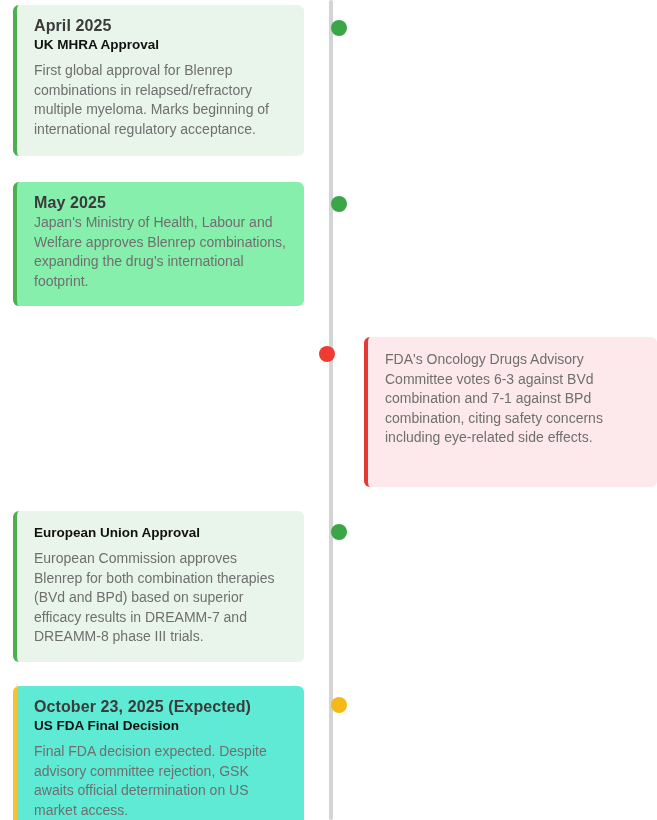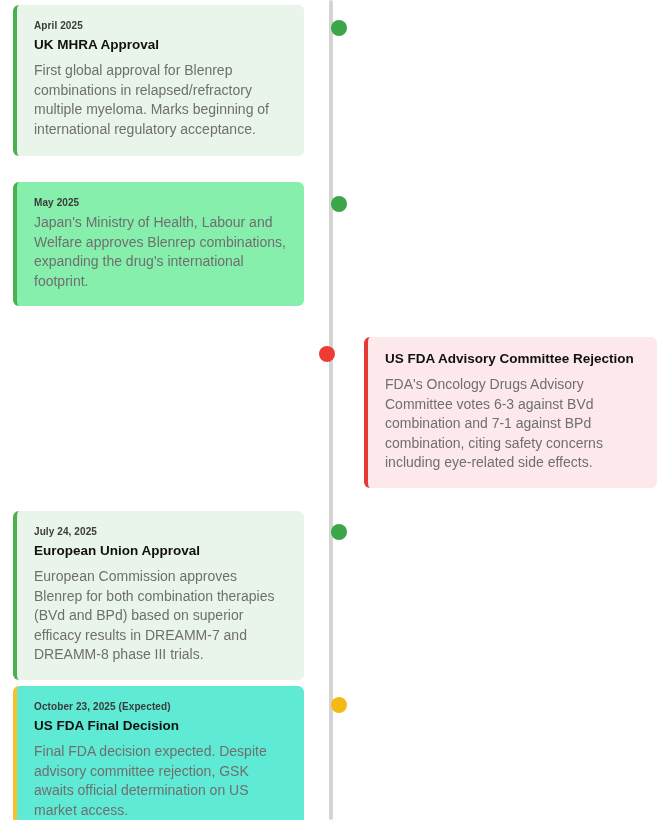--- a/index.html
+++ b/index.html
@@ -63,21 +63,21 @@
   .tl-card.side-left {
     left: 13px;
     width: 291px;
   }
   .tl-card.side-right {
     left: 364px;
     width: 293px;
   }
 
   .tl-date {
-    font-size: 10px;
+    font-size: 16px;
     font-weight: bold;
     color: #3b3b3b;
     line-height: 15px;
     letter-spacing: 0.1px;
     margin: 0 0 3px 0;
   }
   .tl-title {
     font-size: 13.5px;
     font-weight: bold;
     color: #111111;
@@ -108,28 +108,26 @@
       <div class="tl-row" style="top: 0px;">
         <div class="tl-dot right-of-axis" style="top: 196px; background: rgb(58, 166, 72);"></div>
         <div class="tl-card side-left" style="top: 182px; min-height: 124px; background: #86efac; border-left-color: rgb(76, 175, 80);">
           <div class="tl-date">May 2025</div>
           <div class="tl-desc">Japan's Ministry of Health, Labour and Welfare approves Blenrep combinations, expanding the drug's international footprint.</div>
         </div>
       </div>
       <div class="tl-row" style="top: 0px;">
         <div class="tl-dot left-of-axis" style="top: 346px; background: rgb(238, 59, 51);"></div>
         <div class="tl-card side-right" style="top: 337px; min-height: 150px; background: rgb(253, 233, 236); border-left-color: rgb(229, 57, 53);">
-          <div class="tl-title">US FDA Advisory Committee Rejection</div>
           <div class="tl-desc">FDA's Oncology Drugs Advisory Committee votes 6-3 against BVd combination and 7-1 against BPd combination, citing safety concerns including eye-related side effects.</div>
         </div>
       </div>
       <div class="tl-row" style="top: 0px;">
         <div class="tl-dot right-of-axis" style="top: 524px; background: rgb(58, 166, 72);"></div>
         <div class="tl-card side-left" style="top: 511px; min-height: 151px; background: rgb(233, 245, 234); border-left-color: rgb(76, 175, 80);">
-          <div class="tl-date">July 24, 2025</div>
           <div class="tl-title">European Union Approval</div>
           <div class="tl-desc">European Commission approves Blenrep for both combination therapies (BVd and BPd) based on superior efficacy results in DREAMM-7 and DREAMM-8 phase III trials.</div>
         </div>
       </div>
       <div class="tl-row" style="top: 0px;">
         <div class="tl-dot right-of-axis" style="top: 697px; background: rgb(245, 185, 22);"></div>
         <div class="tl-card side-left" style="top: 686px; min-height: 124px; background: #5eead4; border-left-color: rgb(251, 192, 45);">
           <div class="tl-date">October 23, 2025 (Expected)</div>
           <div class="tl-title">US FDA Final Decision</div>
           <div class="tl-desc">Final FDA decision expected. Despite advisory committee rejection, GSK awaits official determination on US market access.</div>

